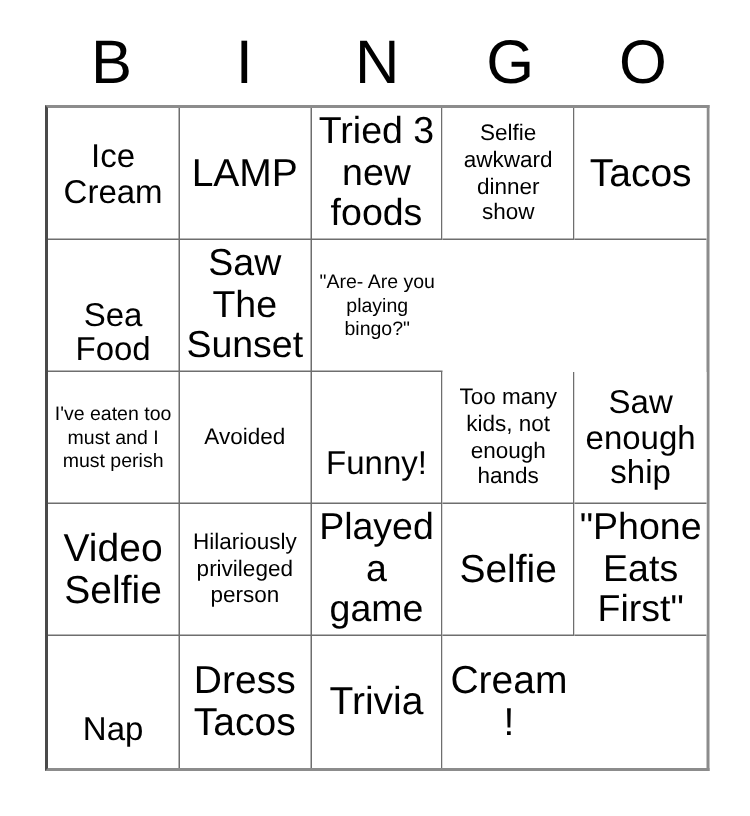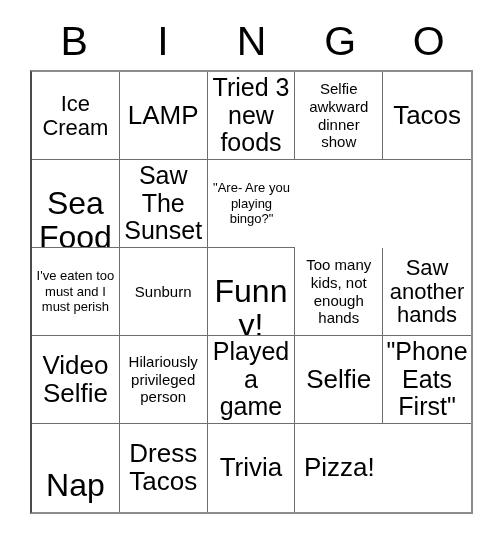--- a/index.html
+++ b/index.html
@@ -72,21 +72,21 @@
   .cell:last-child { border-right: none; }
 
   .cell-text {
     display: block;
     width: 100%;
     line-height: 1.08;
     word-wrap: break-word;
   }
 
   
-  .fs-xxl .cell-text { font-size: 32px; line-height: 1.05; margin-top: 35px; }
+  .fs-xxl .cell-text { font-size: 22px; line-height: 1.05; margin-top: 35px; }
   .fs-xl  .cell-text { font-size: 26px; line-height: 1.06; text-align: center; }
   .fs-lg  .cell-text { font-size: 22px; line-height: 1.08; }
   .fs-md  .cell-text { font-size: 25px; line-height: 1.10; }
   .fs-sm  .cell-text { font-size: 15px; line-height: 1.18; }
   .fs-xs  .cell-text { font-size: 13px; line-height: 1.22; }
 </style>
 </head>
 <body>
 
 <div id="card">
@@ -129,30 +129,30 @@
       <div class="cell fs-xs">
           <span class="cell-text">"Are- Are you playing bingo?"</span>
         </div>
     </div>
 
     <div class="grid-row">
       <div class="cell fs-xs">
           <span class="cell-text">I've eaten too must and I must perish</span>
         </div>
       <div class="cell fs-sm">
-          <span class="cell-text">Sunburn</span>
+          <span class="cell-text">Avoided</span>
         </div>
       <div class="cell fs-xxl">
           <span class="cell-text">Funny!</span>
         </div>
       <div class="cell fs-sm">
           <span class="cell-text">Too many kids, not enough hands</span>
         </div>
       <div class="cell fs-lg">
-          <span class="cell-text">Saw another hands</span>
+          <span class="cell-text">Saw enough ship</span>
         </div>
     </div>
 
     <div class="grid-row">
       <div class="cell fs-xl">
           <span class="cell-text">Video Selfie</span>
         </div>
       <div class="cell fs-sm">
           <span class="cell-text">Hilariously privileged person</span>
         </div>
@@ -171,18 +171,18 @@
       <div class="cell fs-xxl">
           <span class="cell-text">Nap</span>
         </div>
       <div class="cell fs-xl">
           <span class="cell-text">Dress Tacos</span>
         </div>
       <div class="cell fs-xl">
           <span class="cell-text">Trivia</span>
         </div>
       <div class="cell fs-xl">
-          <span class="cell-text">Pizza!</span>
+          <span class="cell-text">Cream!</span>
         </div>
     </div>
 
   </div>
 </div>
 
 </body></html>

